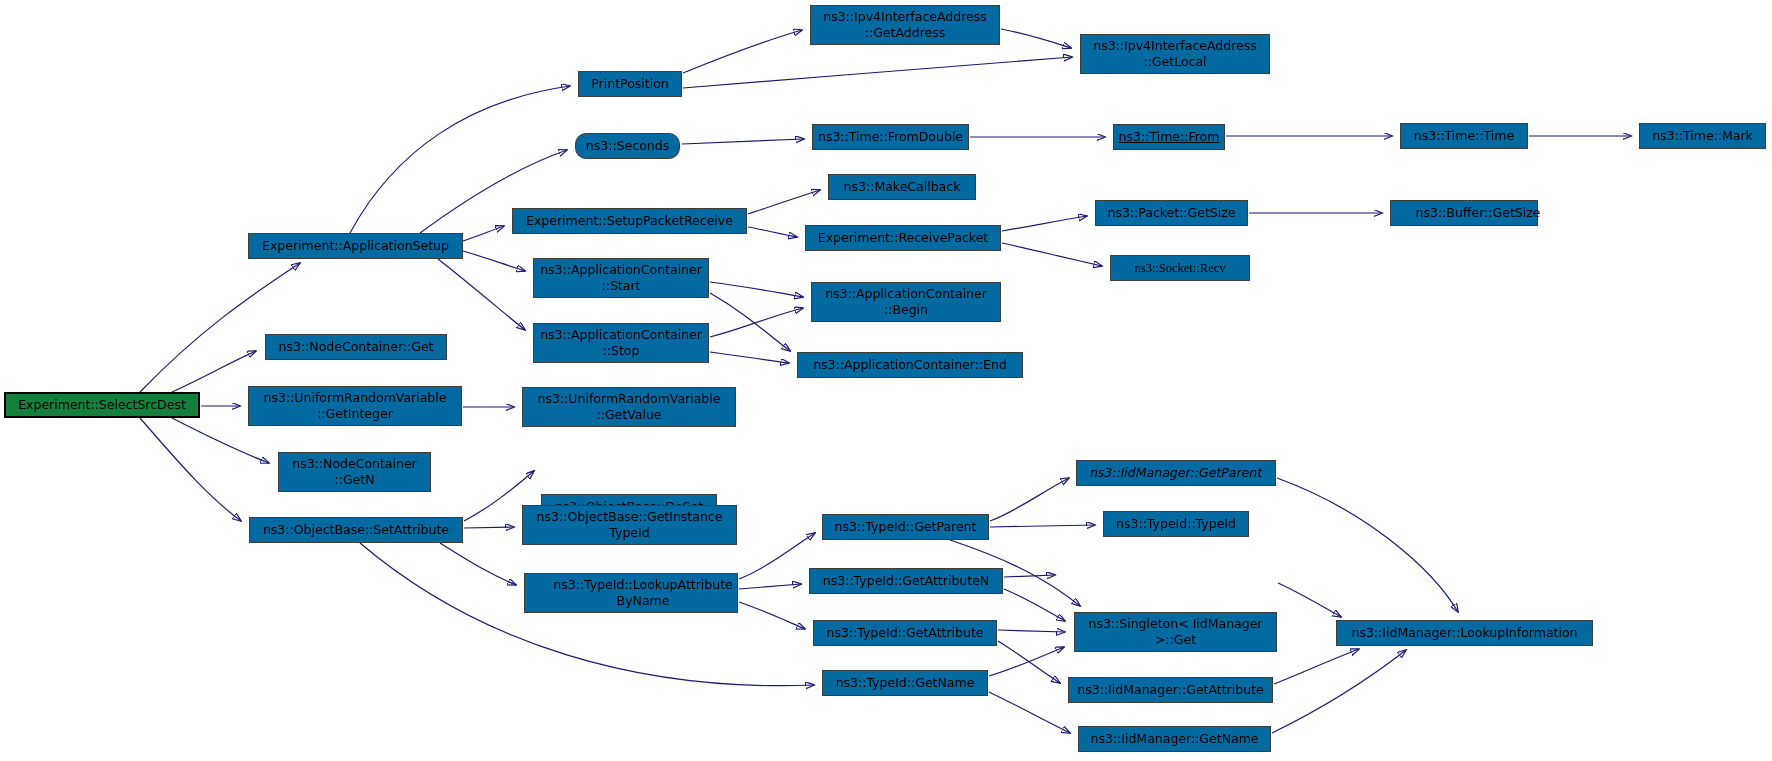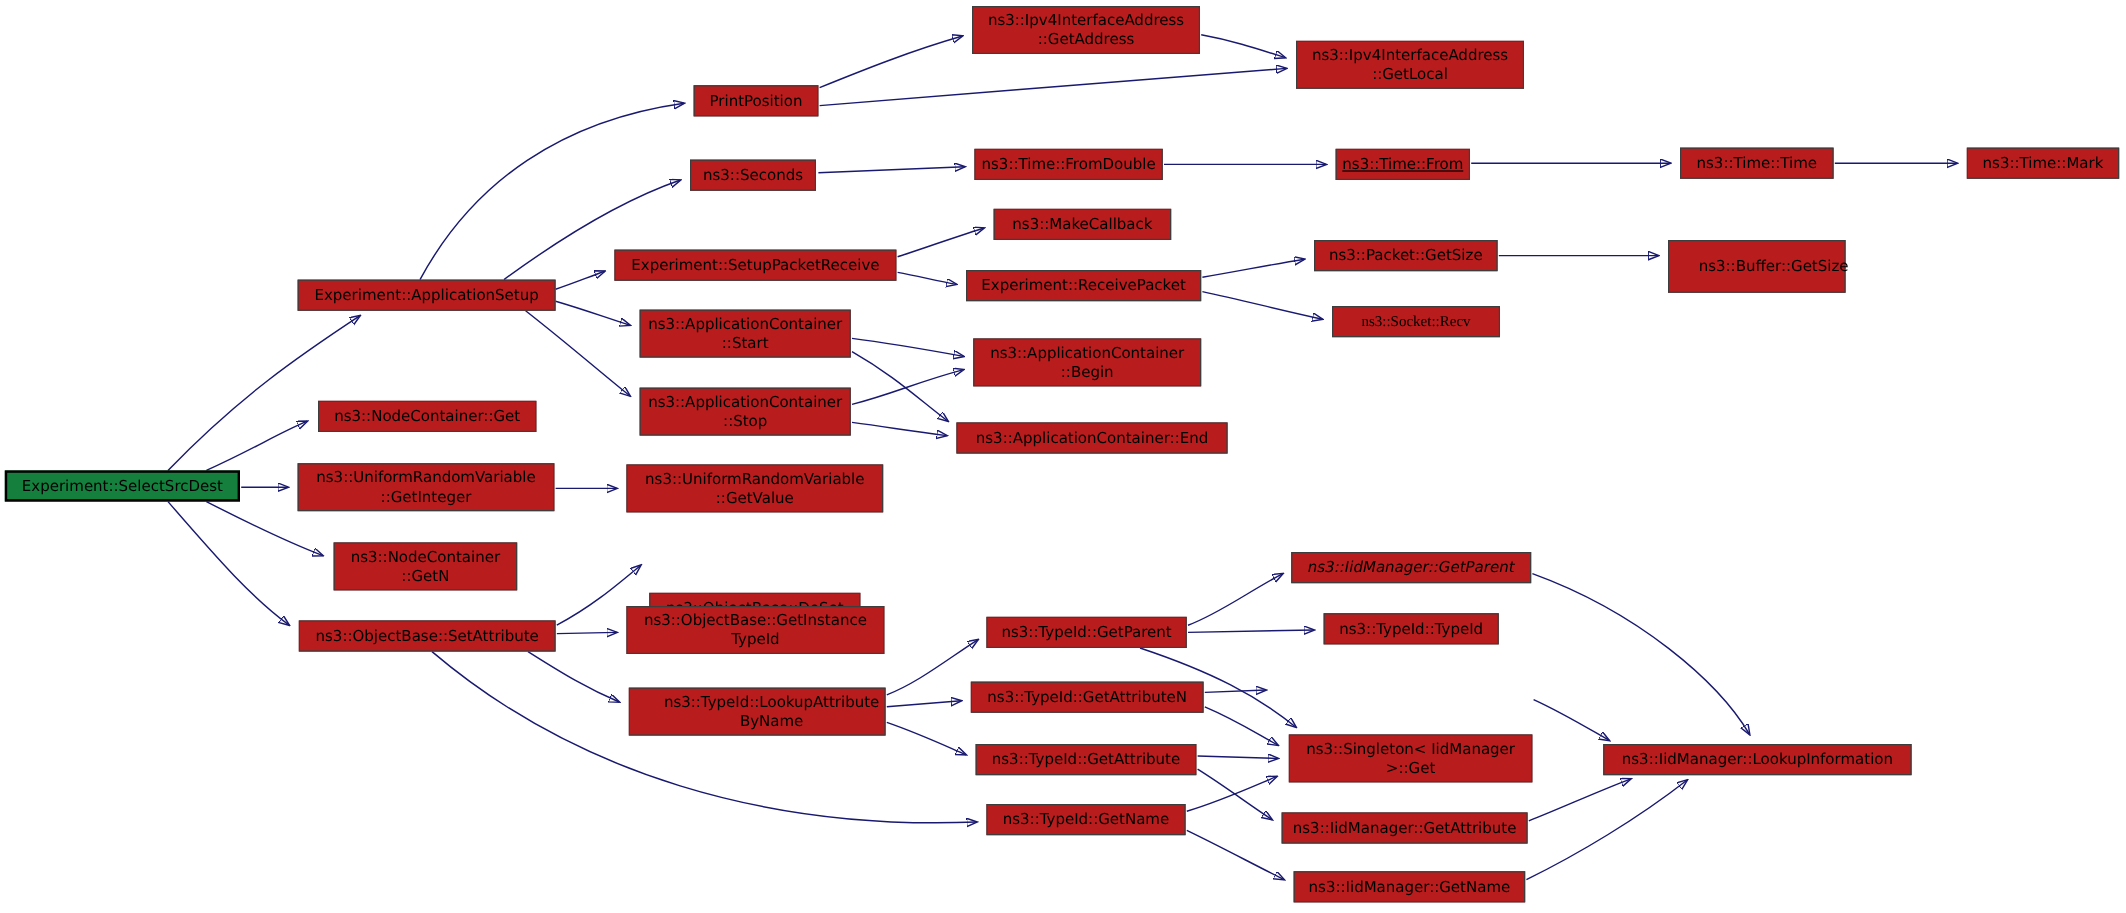--- a/index.html
+++ b/index.html
@@ -1,21 +1,21 @@
 <!DOCTYPE html>
 <html><head>
 <meta charset="utf-8">
 <style>
   html,body{margin:0;padding:0;background:#fff;}
   .canvas{position:relative;width:1772px;height:761px;background:#ffffff;
           font-family:"DejaVu Sans",sans-serif;overflow:hidden;}
   svg.edges{position:absolute;left:0;top:0;width:1772px;height:761px;}
   svg.edges path{fill:none;stroke:#191970;stroke-width:1.2;}
   .node{position:absolute;box-sizing:border-box;display:flex;align-items:center;
-        justify-content:center;text-align:center;background:#b91c1c;
+        justify-content:center;text-align:center;background:#0369a1;
         border:1px solid #3d3d3d;color:#000;font-size:12.5px;line-height:1.3;
         white-space:pre-line;padding:0 2px;cursor:pointer;}
   .node.hl{background:#15803d;border:2px solid #000000;}
 </style>
 </head>
 <body>
 
 <div class="canvas">
 
   <svg class="edges" viewBox="0 0 1772 761">
@@ -73,30 +73,30 @@
     <path d="M1272,733 C1315,712 1365,682 1406,650" marker-end="url(#ah)"></path>
   </svg>
 
   <div class="node hl" style="left:4px;top:392px;width:196px;height:26px;">Experiment::SelectSrcDest</div>
   <div class="node" style="left:248px;top:233px;width:215px;height:26px;">Experiment::ApplicationSetup</div>
   <div class="node" style="left:578px;top:71px;width:104px;height:26px;">PrintPosition</div>
   <div class="node" style="left:810px;top:5px;width:190px;height:40px;">ns3::Ipv4InterfaceAddress
 ::GetAddress</div>
   <div class="node" style="left:1080px;top:34px;width:190px;height:40px;">ns3::Ipv4InterfaceAddress
 ::GetLocal</div>
-  <div class="node" style="left:575px;top:133px;width:105px;height:26px;">ns3::Seconds</div>
+  <div class="node" style="left:575px;top:133px;width:105px;height:26px;border-radius:11px;">ns3::Seconds</div>
   <div class="node" style="left:812px;top:124px;width:157px;height:26px;">ns3::Time::FromDouble</div>
   <div class="node" style="left:1113px;top:124px;width:112px;height:26px;text-decoration:underline;">ns3::Time::From</div>
   <div class="node" style="left:1400px;top:123px;width:128px;height:26px;">ns3::Time::Time</div>
   <div class="node" style="left:1639px;top:123px;width:127px;height:26px;">ns3::Time::Mark</div>
   <div class="node" style="left:828px;top:174px;width:148px;height:26px;">ns3::MakeCallback</div>
   <div class="node" style="left:512px;top:208px;width:235px;height:26px;">Experiment::SetupPacketReceive</div>
   <div class="node" style="left:805px;top:225px;width:196px;height:26px;">Experiment::ReceivePacket</div>
   <div class="node" style="left:1095px;top:200px;width:153px;height:26px;">ns3::Packet::GetSize</div>
-  <div class="node" style="left:1390px;top:200px;width:148px;height:44px;padding-left:30px;">ns3::Buffer::GetSize</div>
+  <div class="node" style="left:1390px;top:200px;width:148px;height:26px;padding-left:30px;">ns3::Buffer::GetSize</div>
   <div class="node" style="left:1110px;top:255px;width:140px;height:26px;font-family:Liberation Serif, serif;">ns3::Socket::Recv</div>
   <div class="node" style="left:533px;top:258px;width:176px;height:40px;">ns3::ApplicationContainer
 ::Start</div>
   <div class="node" style="left:811px;top:282px;width:190px;height:40px;">ns3::ApplicationContainer
 ::Begin</div>
   <div class="node" style="left:533px;top:323px;width:176px;height:40px;">ns3::ApplicationContainer
 ::Stop</div>
   <div class="node" style="left:797px;top:352px;width:226px;height:26px;">ns3::ApplicationContainer::End</div>
   <div class="node" style="left:265px;top:334px;width:182px;height:26px;">ns3::NodeContainer::Get</div>
   <div class="node" style="left:248px;top:386px;width:214px;height:40px;">ns3::UniformRandomVariable

